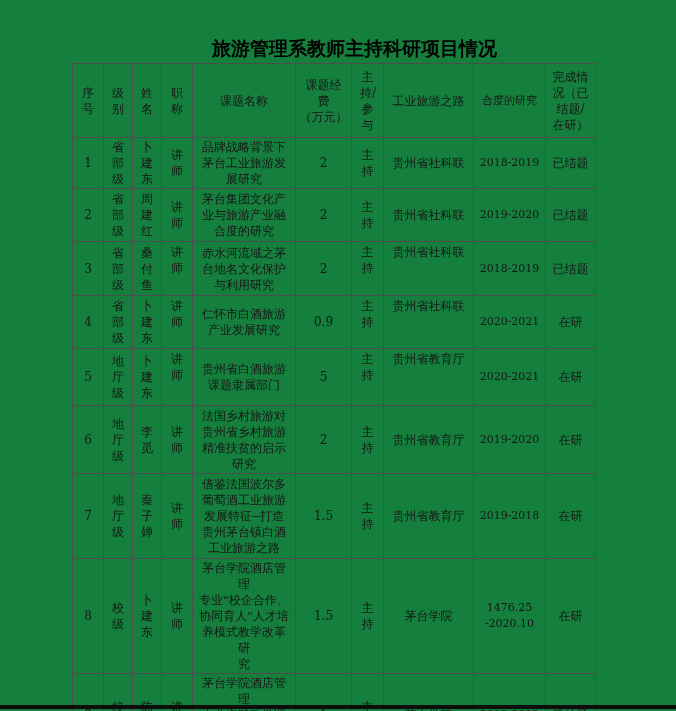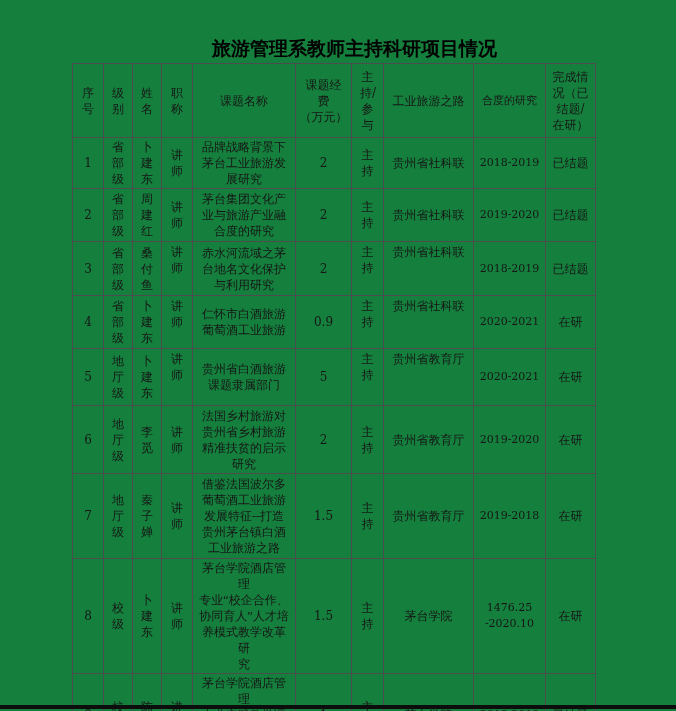--- a/index.html
+++ b/index.html
@@ -136,21 +136,21 @@
           <td class="c7 va-top">贵州省社科联</td>
           <td class="c8">2018-2019</td>
           <td class="c9">已结题</td>
         </tr>
         <tr>
           <td class="c0">4</td>
           <td class="c1">省部级</td>
           <td class="c2">卜建东</td>
           <td class="c3 va-top">讲师</td>
           <td class="c4">仁怀市白酒旅游
-葡萄酒工业旅游</td>
+产业发展研究</td>
           <td class="c5">0.9</td>
           <td class="c6 va-top">主持</td>
           <td class="c7 va-top">贵州省社科联</td>
           <td class="c8">2020-2021</td>
           <td class="c9">在研</td>
         </tr>
         <tr>
           <td class="c0">5</td>
           <td class="c1">地厅级</td>
           <td class="c2">卜建东</td>

